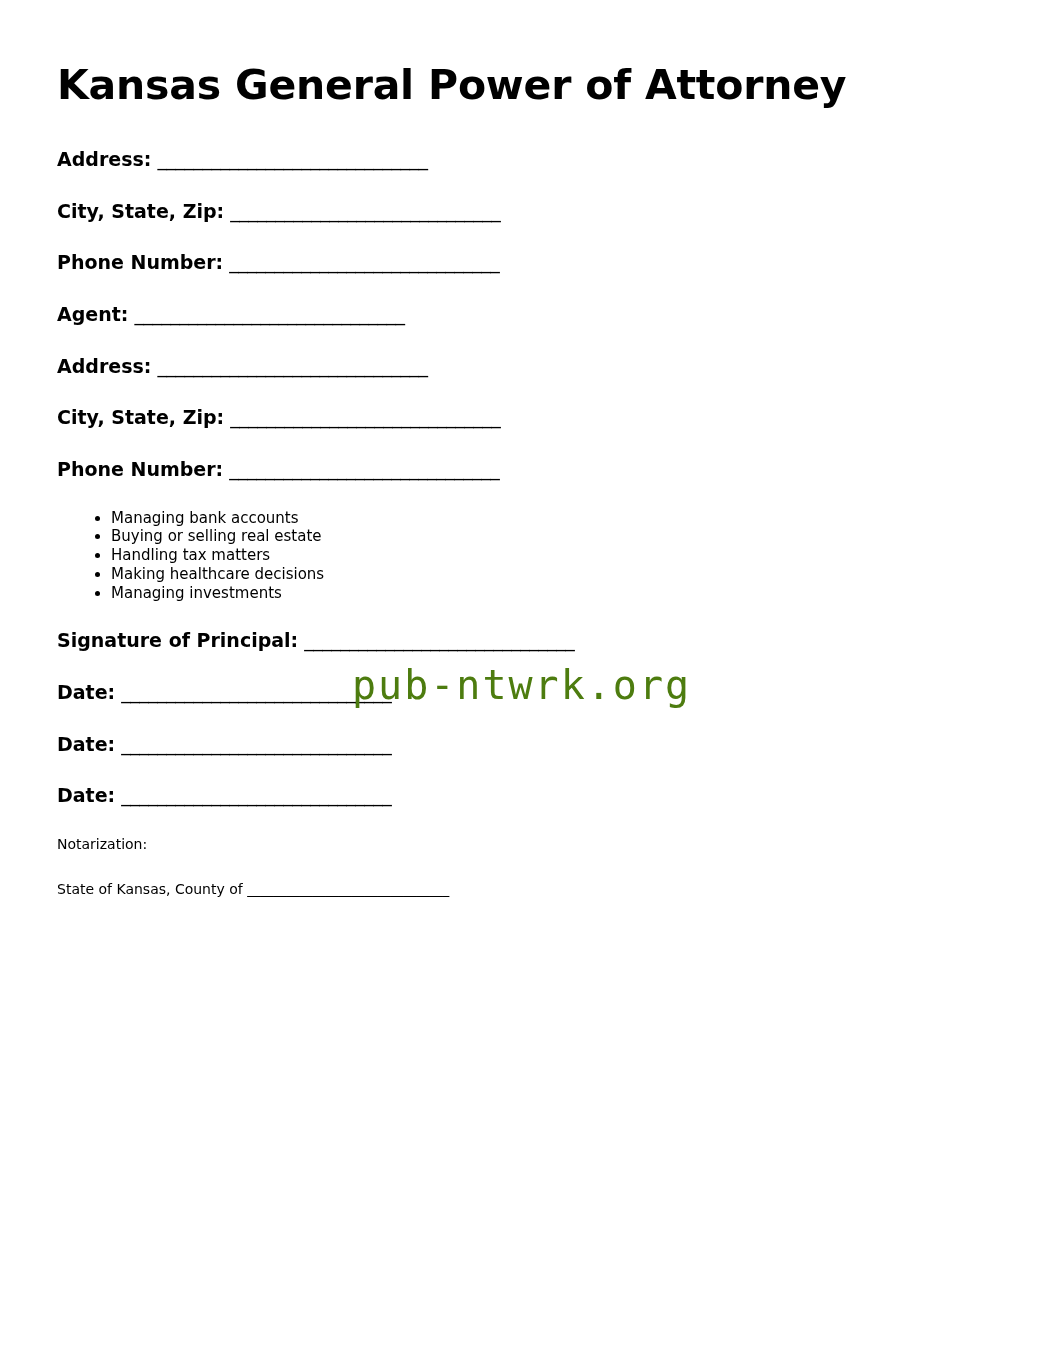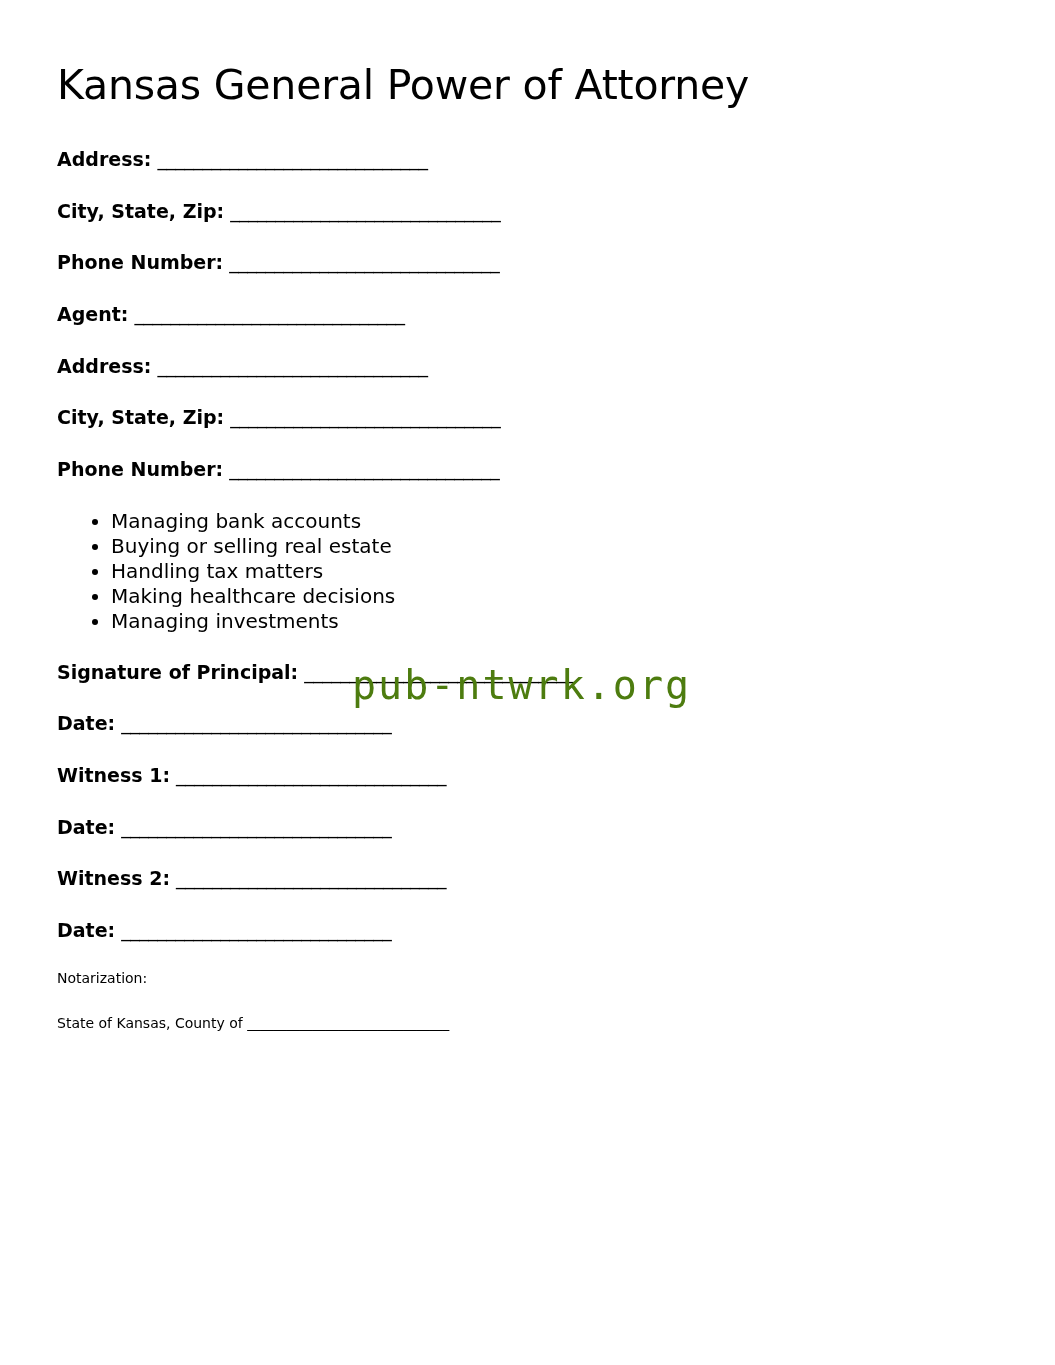--- a/index.html
+++ b/index.html
@@ -23,21 +23,21 @@
     box-sizing: border-box;
   }
   .content {
     position: absolute;
     left: 57px;
     top: 62px;
     width: 930px;
   }
   h1.doc-title {
     font-size: 41px;
-    font-weight: normal;
+    font-weight: bold;
     line-height: 1.15;
     margin: 0 0 38px 0;
     letter-spacing: -0.2px;
   }
   p.para {
     font-size: 19.5px;
     line-height: 1.33;
     margin: 0 0 26px 0;
   }
   .field-row {
@@ -53,21 +53,21 @@
     font-weight: normal;
     letter-spacing: -0.5px;
   }
   .fields-block {
     margin-bottom: 8px;
   }
   ul.matters {
     list-style: disc;
     margin: 0 0 26px 0;
     padding-left: 54px;
-    font-size: 20px;
+    font-size: 15px;
     line-height: 1.25;
   }
   ul.matters li {
     margin: 0;
     padding: 0;
   }
   .plain-row {
     font-size: 14px;
     line-height: 1.35;
     margin: 0 0 26px 0;
@@ -145,29 +145,21 @@
     <div class="sig-block">
       <div class="field-row">
         <span class="field-label">Signature of Principal:</span>
         <span class="blank">______________________________</span>
       </div>
       <div class="field-row">
         <span class="field-label">Date:</span>
         <span class="blank">______________________________</span>
       </div>
       <div class="field-row">
-        <span class="field-label">Witness 1:</span>
-        <span class="blank">______________________________</span>
-      </div>
-      <div class="field-row">
         <span class="field-label">Date:</span>
-        <span class="blank">______________________________</span>
-      </div>
-      <div class="field-row">
-        <span class="field-label">Witness 2:</span>
         <span class="blank">______________________________</span>
       </div>
       <div class="field-row">
         <span class="field-label">Date:</span>
         <span class="blank">______________________________</span>
       </div>
     </div>
 
     <div class="plain-row">Notarization:</div>
 

